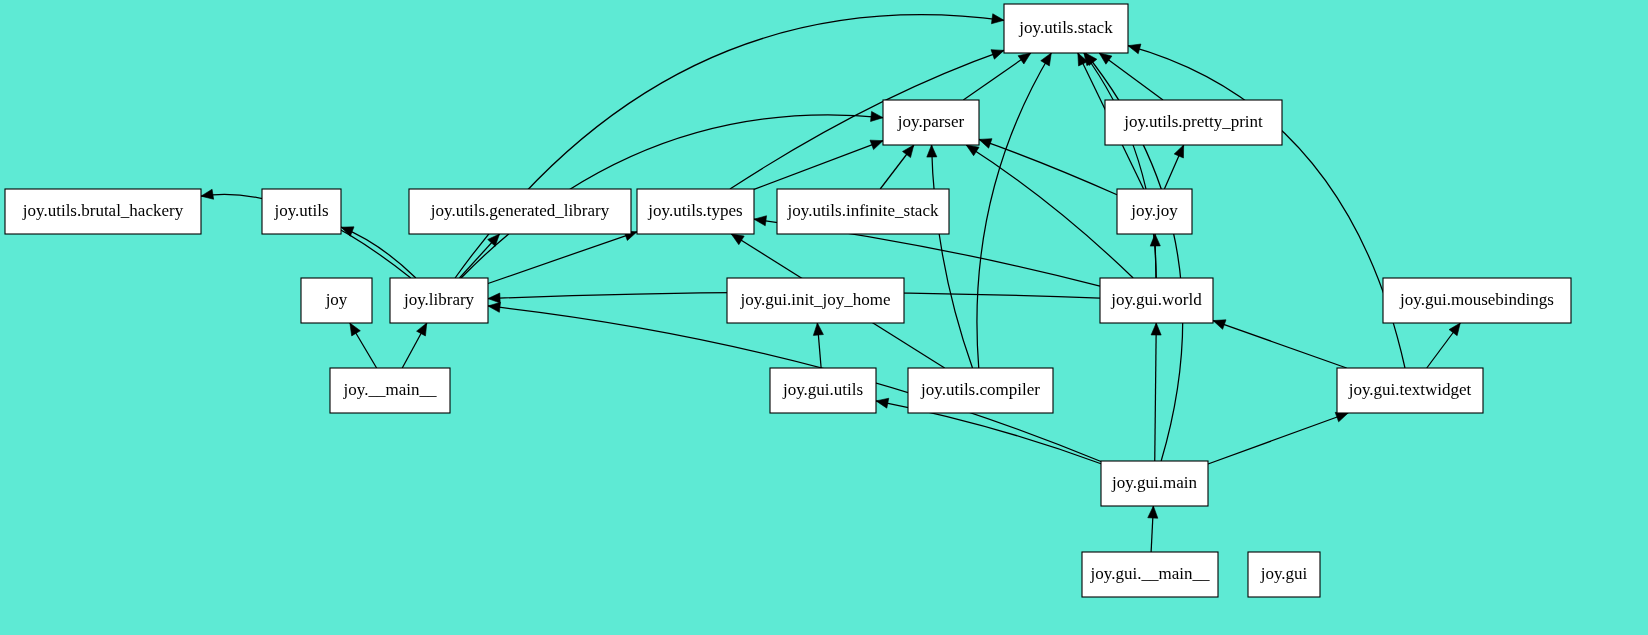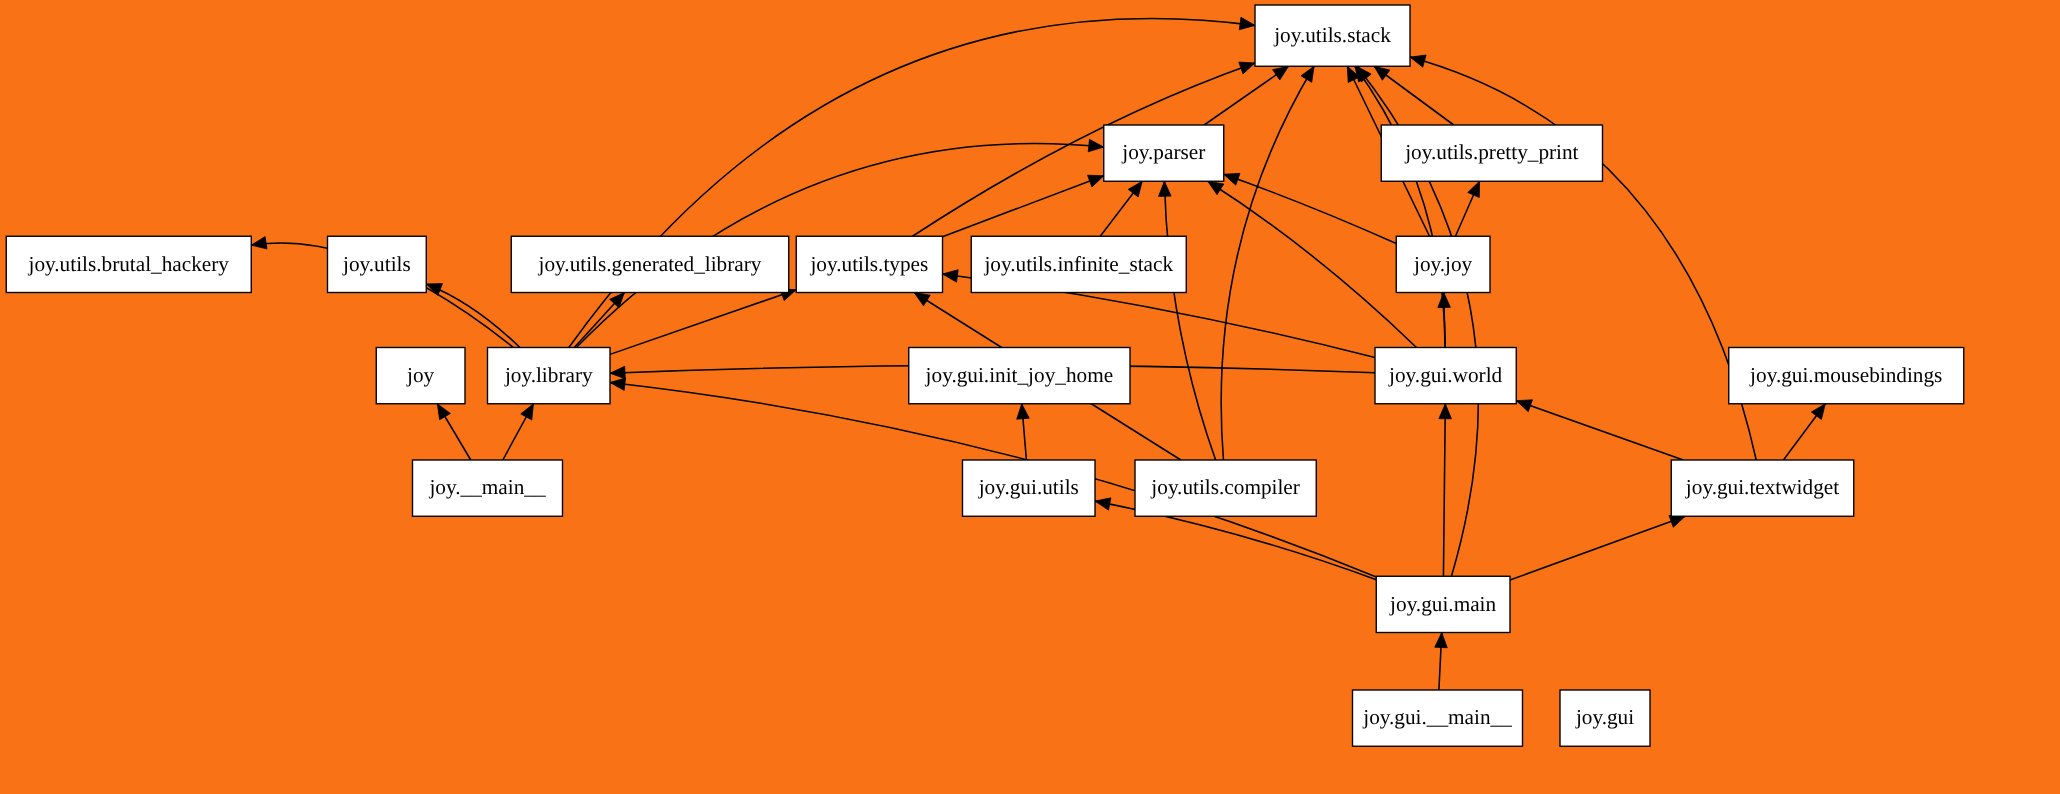--- a/index.html
+++ b/index.html
@@ -4,21 +4,21 @@
 <style>
   html, body {
     margin: 0;
     padding: 0;
     background: #ffffff;
   }
   #canvas {
     position: relative;
     width: 1648px;
     height: 635px;
-    background: #f97316;
+    background: #5eead4;
     overflow: hidden;
   }
   svg#graph {
     position: absolute;
     top: 0;
     left: 0;
     width: 1648px;
     height: 635px;
   }
   .node-rect {

